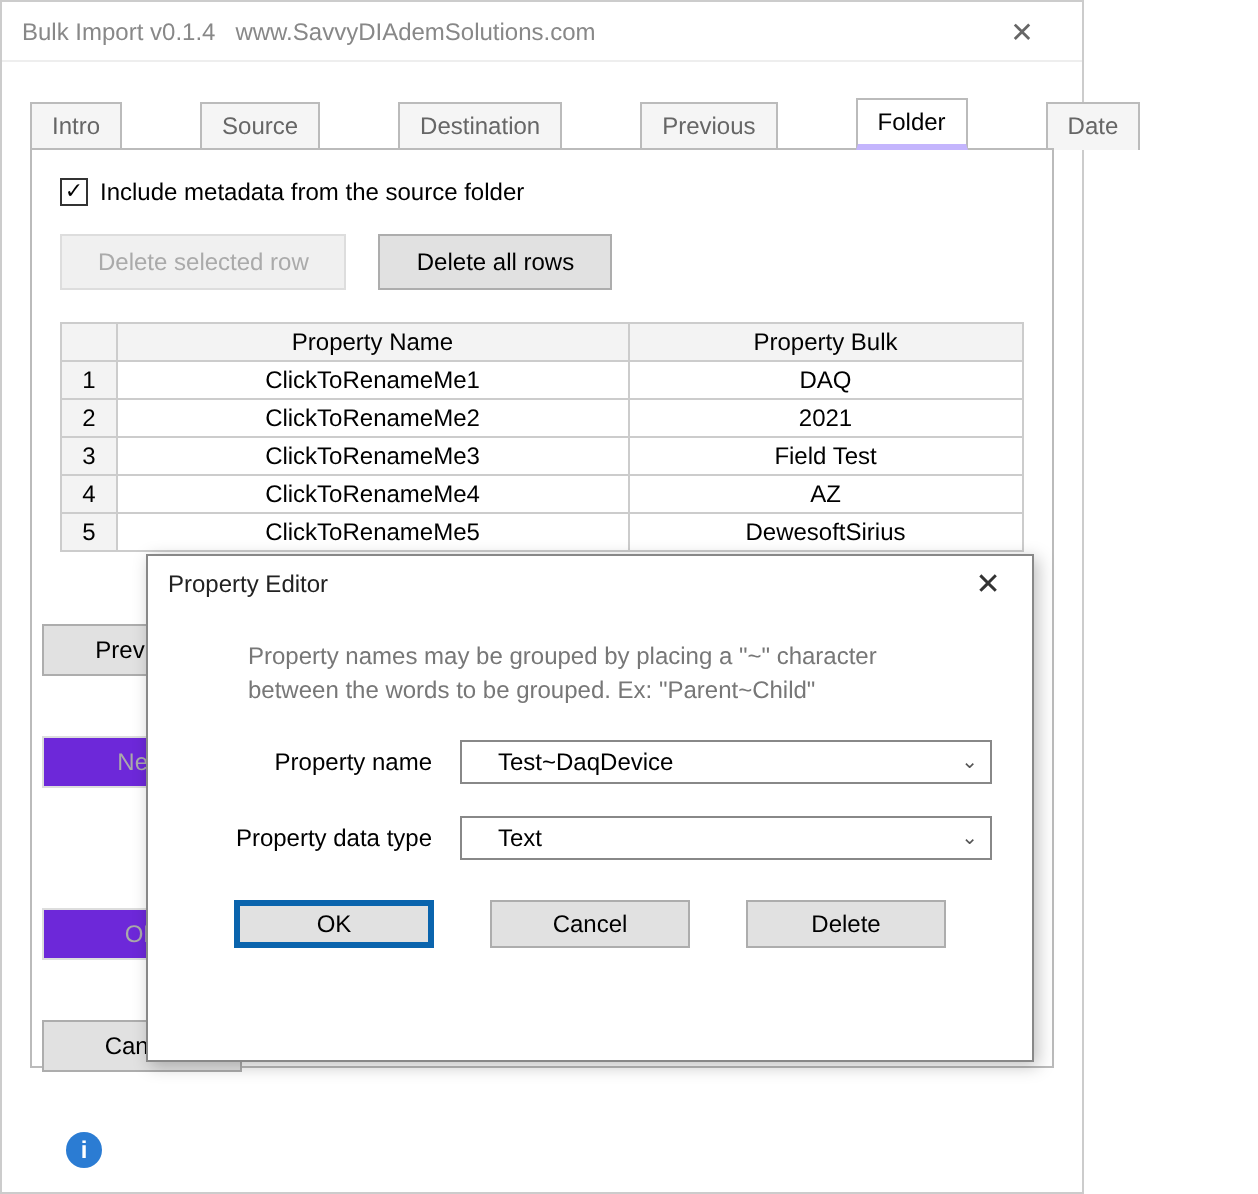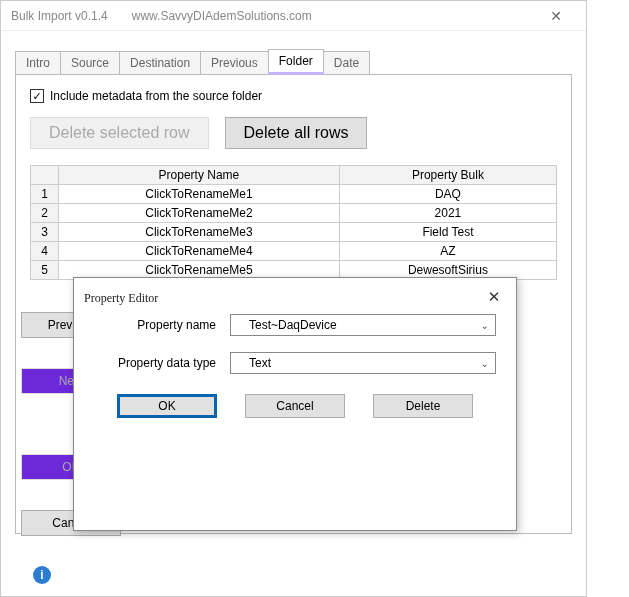--- a/index.html
+++ b/index.html
@@ -7,52 +7,53 @@
     margin: 0;
     font-family: "Segoe UI", Tahoma, sans-serif;
     font-size: 12px;
     background: #fff;
     color: #000;
     width: 629px;
     height: 597px;
     overflow: hidden;
   }
   .window {
-    width: 587px;
+    width: 542px;
     height: 597px;
     border: 1px solid #ccc;
     background: #fff;
     position: relative;
   }
   .titlebar {
     height: 30px;
     display: flex;
     align-items: center;
     padding: 0 10px;
     color: #888;
     font-size: 12px;
     border-bottom: 1px solid #eee;
   }
   .titlebar .title { flex: 0 0 auto; }
-  .titlebar .url { margin-left: 24px; flex: 1; }
+  .titlebar .url { margin-left: 10px; flex: 1; }
   .titlebar .closex {
     width: 40px;
     text-align: center;
     color: #666;
     font-size: 14px;
     cursor: default;
   }
   .content {
     padding: 10px 14px;
   }
   .tabstrip {
     display: flex;
     align-items: flex-end;
     height: 26px;
     margin-top: 8px;
+    gap: 40px;
   }
   .tab {
     padding: 4px 10px;
     border: 1px solid #bbb;
     border-bottom: none;
     background: #f5f5f5;
     color: #666;
     margin-right: -1px;
     cursor: default;
     font-size: 12px;
@@ -92,21 +93,21 @@
   }
   .btnrow {
     display: flex;
     gap: 16px;
     margin-bottom: 16px;
   }
   .btn {
     border: 1px solid #adadad;
     background: #e1e1e1;
     padding: 6px 18px;
-    font-size: 16px;
+    font-size: 12px;
     cursor: default;
     text-align: center;
     min-width: 90px;
   }
   .btn.disabled {
     color: #aaa;
     border-color: #ddd;
     background: #f0f0f0;
   }
   .grid {
@@ -141,25 +142,24 @@
     width: 444px;
     height: 254px;
     border: 1px solid #888;
     background: #fff;
     box-shadow: 2px 2px 8px rgba(0,0,0,0.25);
     z-index: 10;
   }
   .dialog .dtitle {
     height: 28px;
     display: flex;
-    align-items: flex-end;
+    align-items: center;
     padding: 0 10px;
     font-size: 12px;
     color: #222;
-    font-family: Liberation Serif, serif;
   }
   .dialog .dclose {
     margin-left: auto;
     font-size: 15px;
     color: #333;
     cursor: default;
     width: 24px;
     text-align: center;
   }
   .dialog .hint {
@@ -328,20 +328,24 @@
       </table>
 
     </div>
   </div>
 
   <div class="dialog">
     <div class="dtitle">
       <span>Property Editor</span>
       <span class="dclose">✕</span>
     </div>
+    <div class="hint">
+      <span>Property names may be grouped by placing a "~" character</span><br>
+      <span>between the words to be grouped.  Ex:  "Parent~Child"</span>
+    </div>
     <div class="formrow">
       <div class="lbl">Property name</div>
       <div class="combo">
         <span>Test~DaqDevice</span>
         <span class="arrow">⌄</span>
       </div>
     </div>
     <div class="formrow">
       <div class="lbl">Property data type</div>
       <div class="combo">

